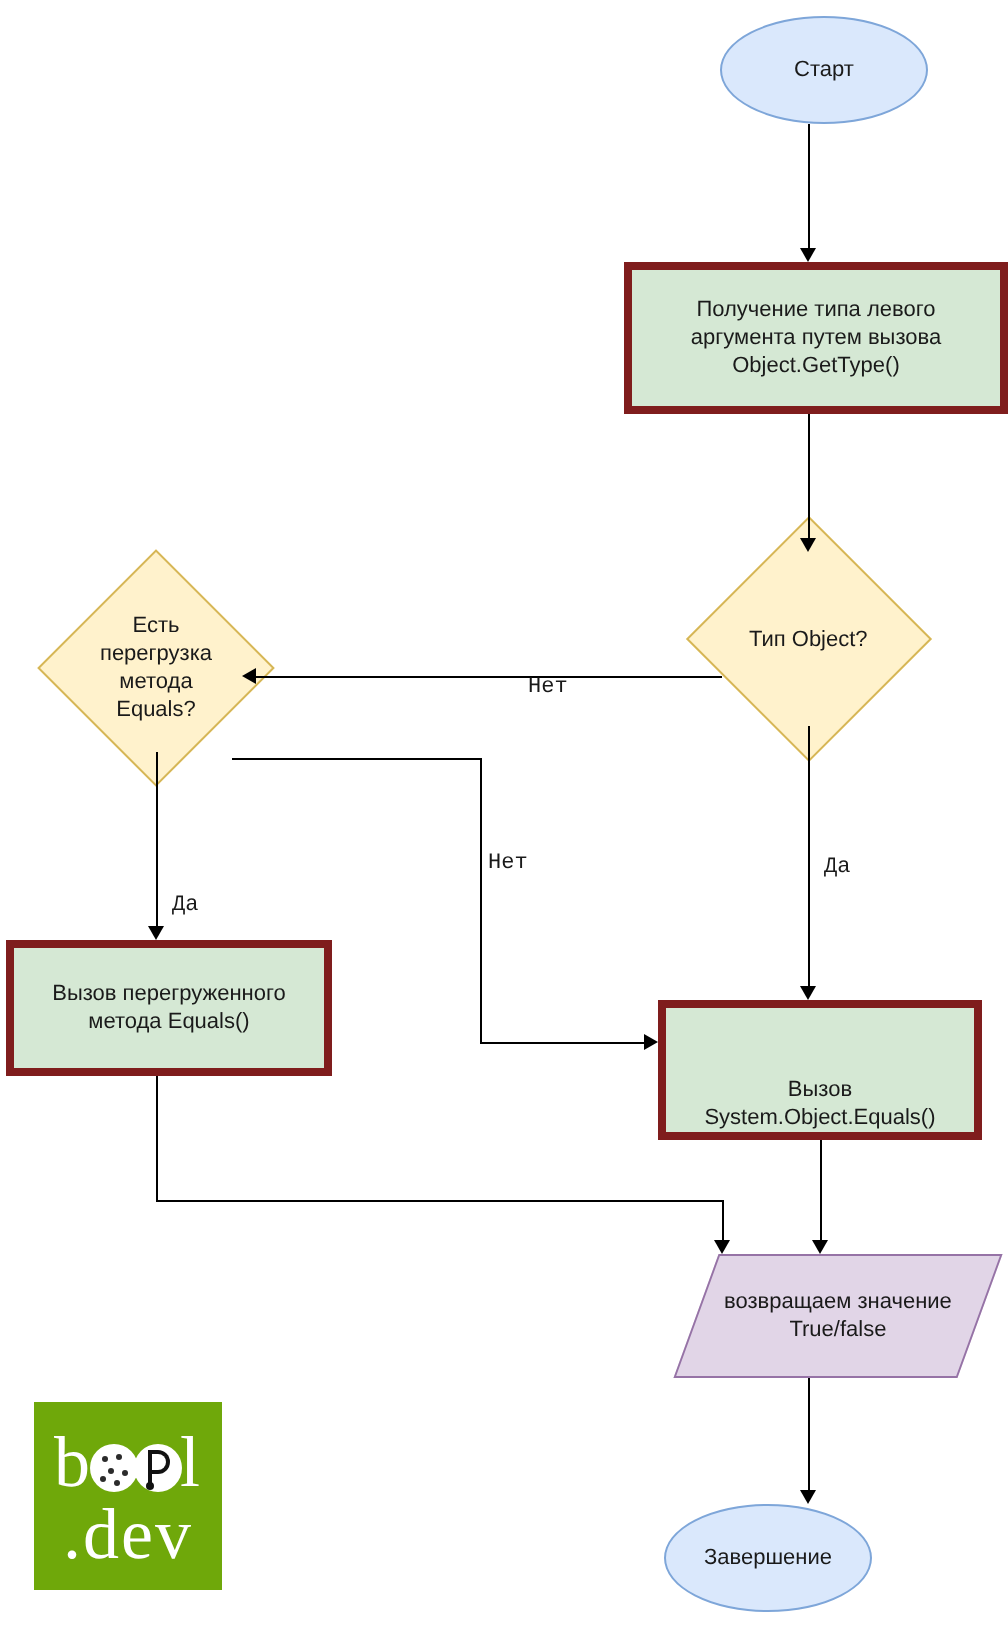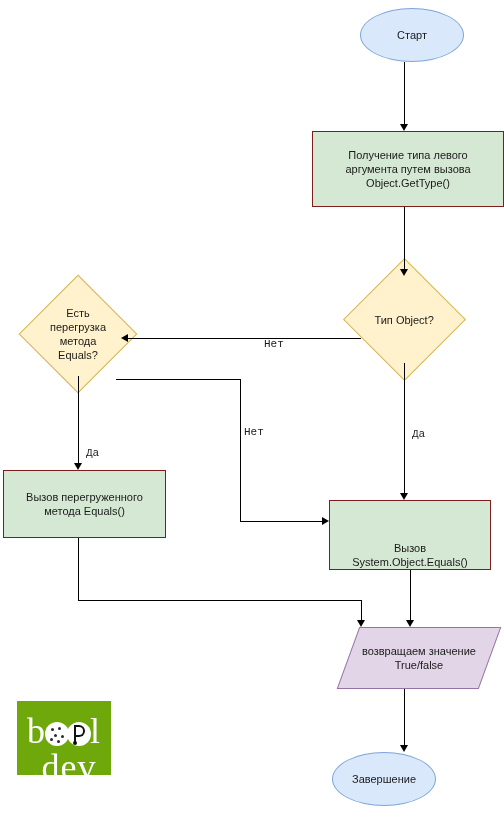--- a/index.html
+++ b/index.html
@@ -31,21 +31,21 @@
 
   
   .terminator {
     background: #dae8fc;
     border: 1px solid #7ea6d9;
     border-radius: 50%;
   }
   
   .process {
     background: #d5e8d4;
-    border: 1px solid #7f1d1d;
+    border: 4px solid #7f1d1d;
   }
   
   .decision {
     background: #fff2cc;
     border: 1px solid #d6b656;
     transform: rotate(45deg);
   }
   .decision .label {
     transform: rotate(-45deg);
     width: 150px;
@@ -97,21 +97,21 @@
     white-space: nowrap;
     margin-top: 16px;
   }
 
   
   #logo {
     position: absolute;
     left: 17px;
     top: 701px;
     width: 94px;
-    height: 74px;
+    height: 94px;
     background: #6fa80a;
   }
   #logo .logo-row {
     position: absolute;
     left: 0;
     width: 94px;
     color: #ffffff;
     font-family: "Liberation Serif", serif;
     font-size: 36px;
     line-height: 36px;

